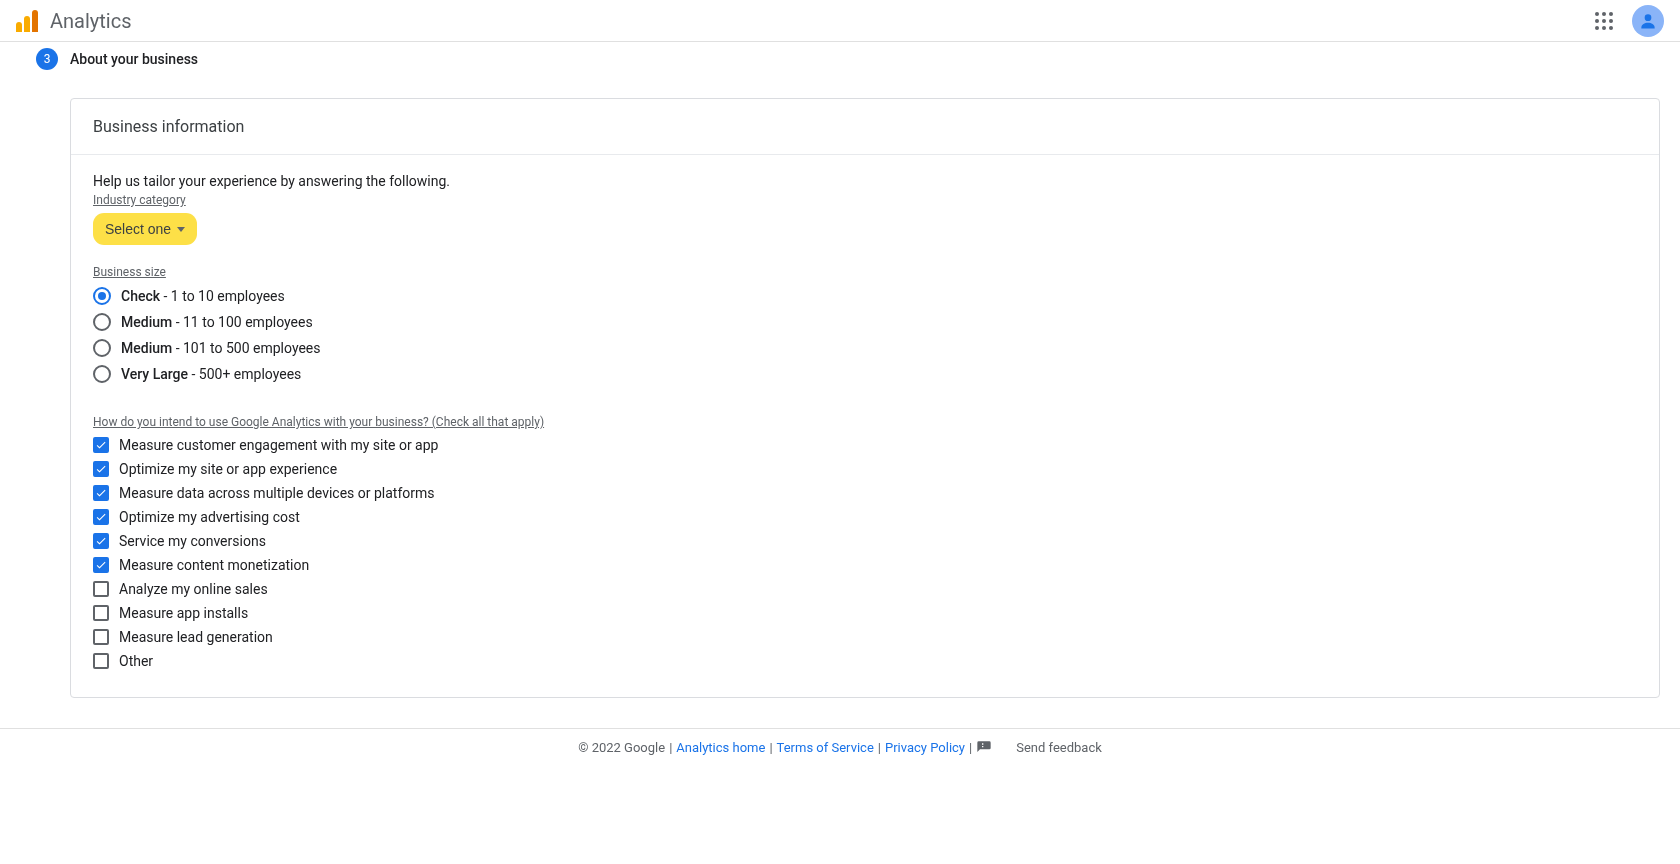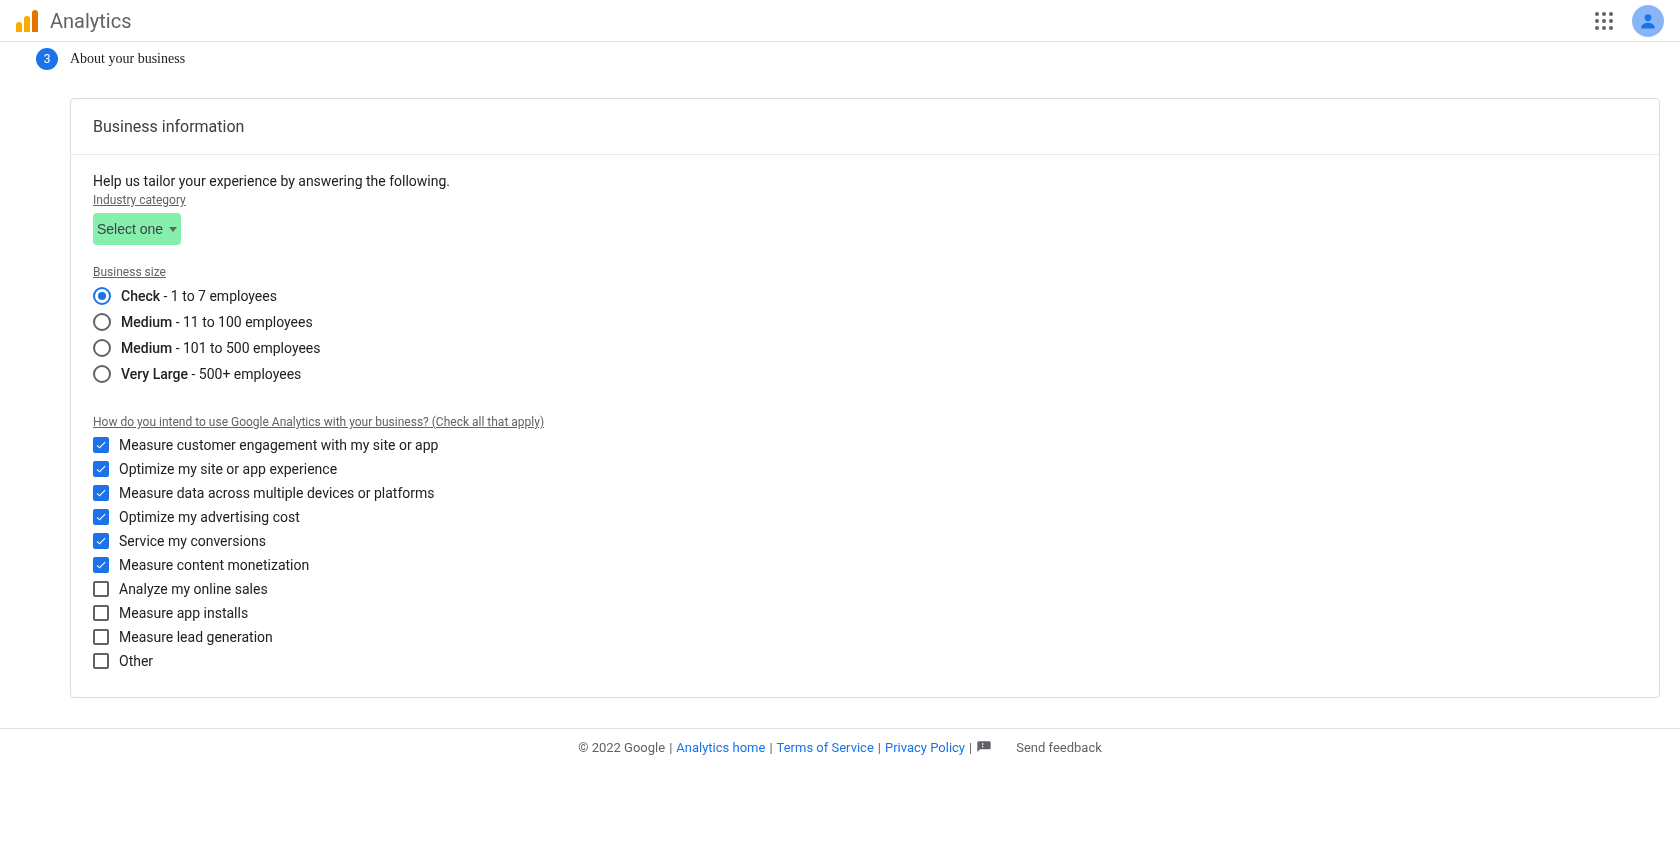--- a/index.html
+++ b/index.html
@@ -41,42 +41,42 @@
     padding-left: 36px;
     padding-right: 20px;
     padding-top: 6px;
   }
   
   .step-header { display: flex; align-items: center; gap: 12px; margin-bottom: 28px; }
   .step-circle {
     width: 22px; height: 22px; border-radius: 50%; background: #1a73e8;
     color: #fff; font-size: 12px; display: flex; align-items: center; justify-content: center;
   }
-  .step-title { font-size: 14px; font-weight: 500; color: #202124; font-family: Liberation Serif, serif; }
+  .step-title { font-size: 14px; font-weight: 500; color: #202124; }
 
   
   .card {
     margin-left: 34px;
     border: 1px solid #dadce0;
     border-radius: 4px;
     background: #fff;
   }
   .card-header {
     padding: 18px 22px;
     border-bottom: 1px solid #e8eaed;
     font-size: 16px;
     color: #3c4043;
   }
   .card-body { padding: 18px 22px 28px 22px; }
   .intro-text { font-size: 14px; color: #202124; margin-bottom: 4px; }
   .field-label { font-size: 12px; color: #5f6368; margin-bottom: 6px; text-decoration: underline; }
   .select-btn {
     display: inline-flex; align-items: center; gap: 6px;
-    background: #86efac; border: none; padding: 8px 4px;
-    font-size: 14px; color: #3c4043; border-radius: 4px; cursor: pointer;
+    background: #fde047; border: none; padding: 8px 12px;
+    font-size: 14px; color: #3c4043; border-radius: 11px; cursor: pointer;
   }
   .caret { border-top: 5px solid #5f6368; border-left: 4px solid transparent; border-right: 4px solid transparent; }
 
   .section-spacer { margin-top: 20px; }
 
   
   .radio-row { display: flex; align-items: center; gap: 10px; margin-top: 8px; cursor: pointer; }
   .radio {
     width: 18px; height: 18px; border-radius: 50%; border: 2px solid #5f6368;
     display: flex; align-items: center; justify-content: center; flex-shrink: 0;
@@ -161,21 +161,21 @@
       <button class="select-btn">
         <span>Select one</span>
         <span class="caret"></span>
       </button>
 
       <div class="section-spacer"></div>
       <div class="field-label">Business size</div>
       <div id="size-list">
           <div class="radio-row">
             <div class="radio checked"></div>
-            <span class="radio-text"><span class="bold">Check</span><span> - 1 to 7 employees</span></span>
+            <span class="radio-text"><span class="bold">Check</span><span> - 1 to 10 employees</span></span>
           </div>
           <div class="radio-row">
             <div class="radio"></div>
             <span class="radio-text"><span class="bold">Medium</span><span> - 11 to 100 employees</span></span>
           </div>
           <div class="radio-row">
             <div class="radio"></div>
             <span class="radio-text"><span class="bold">Medium</span><span> - 101 to 500 employees</span></span>
           </div>
           <div class="radio-row">

